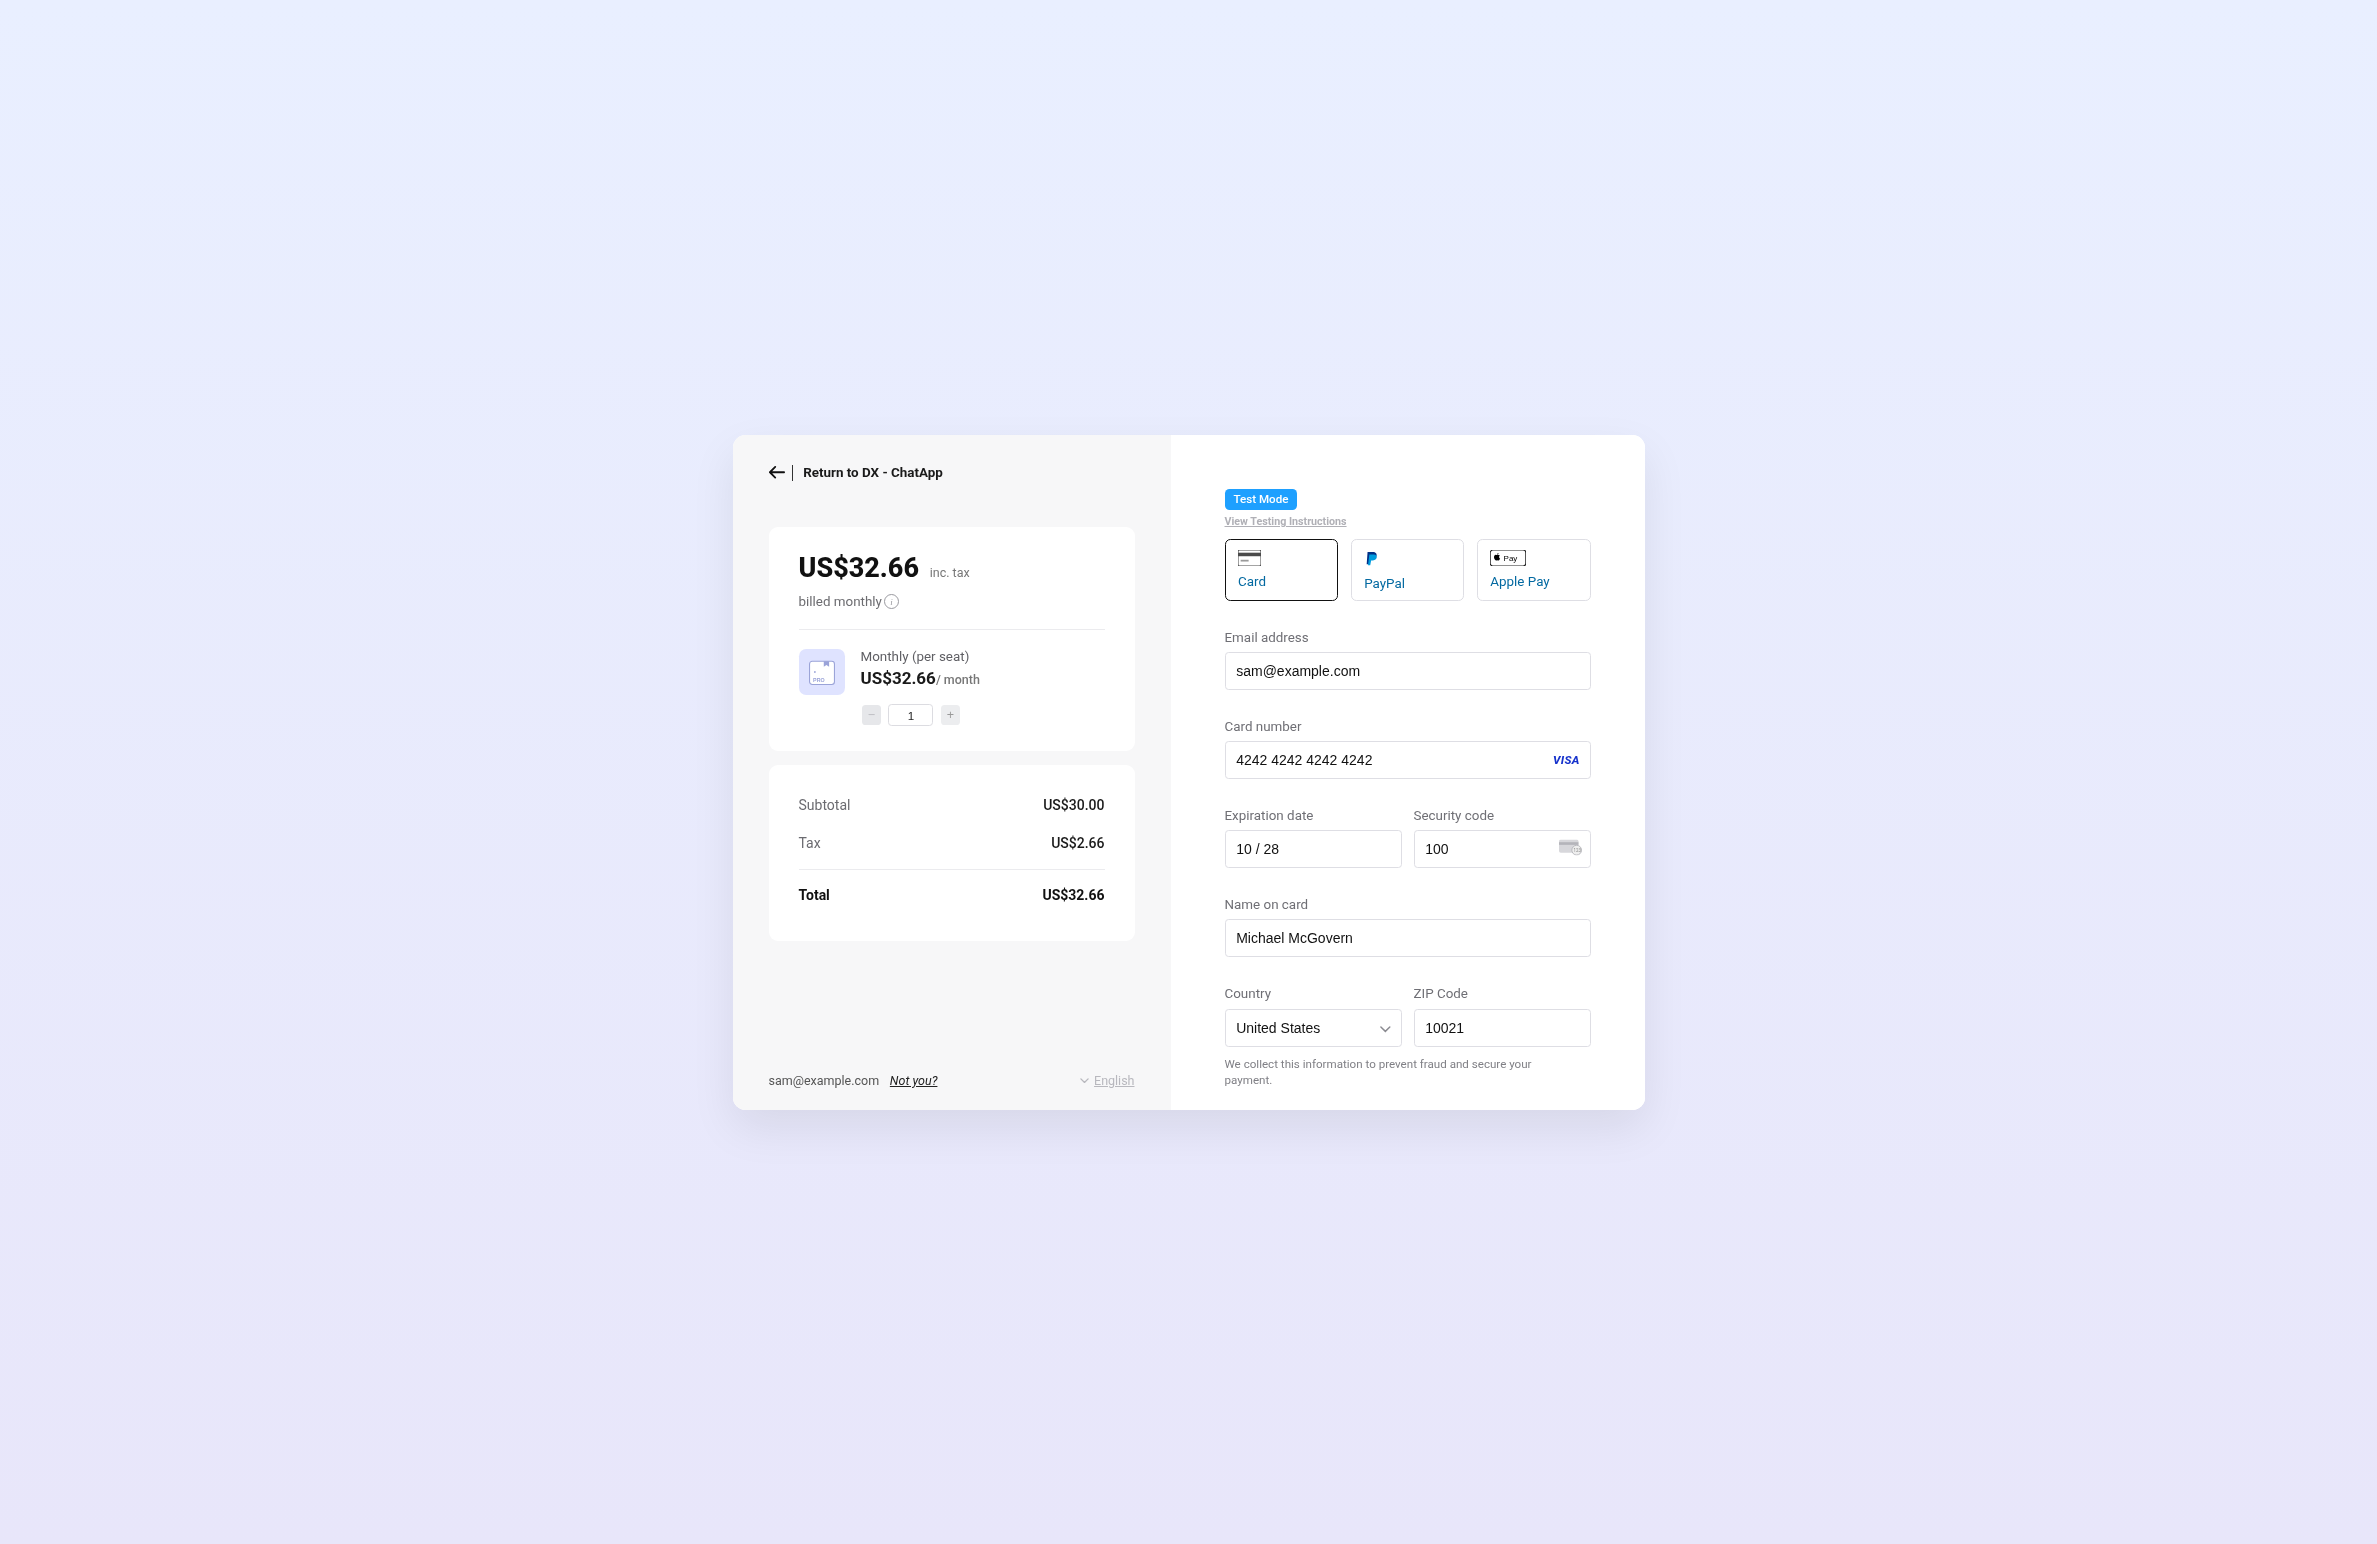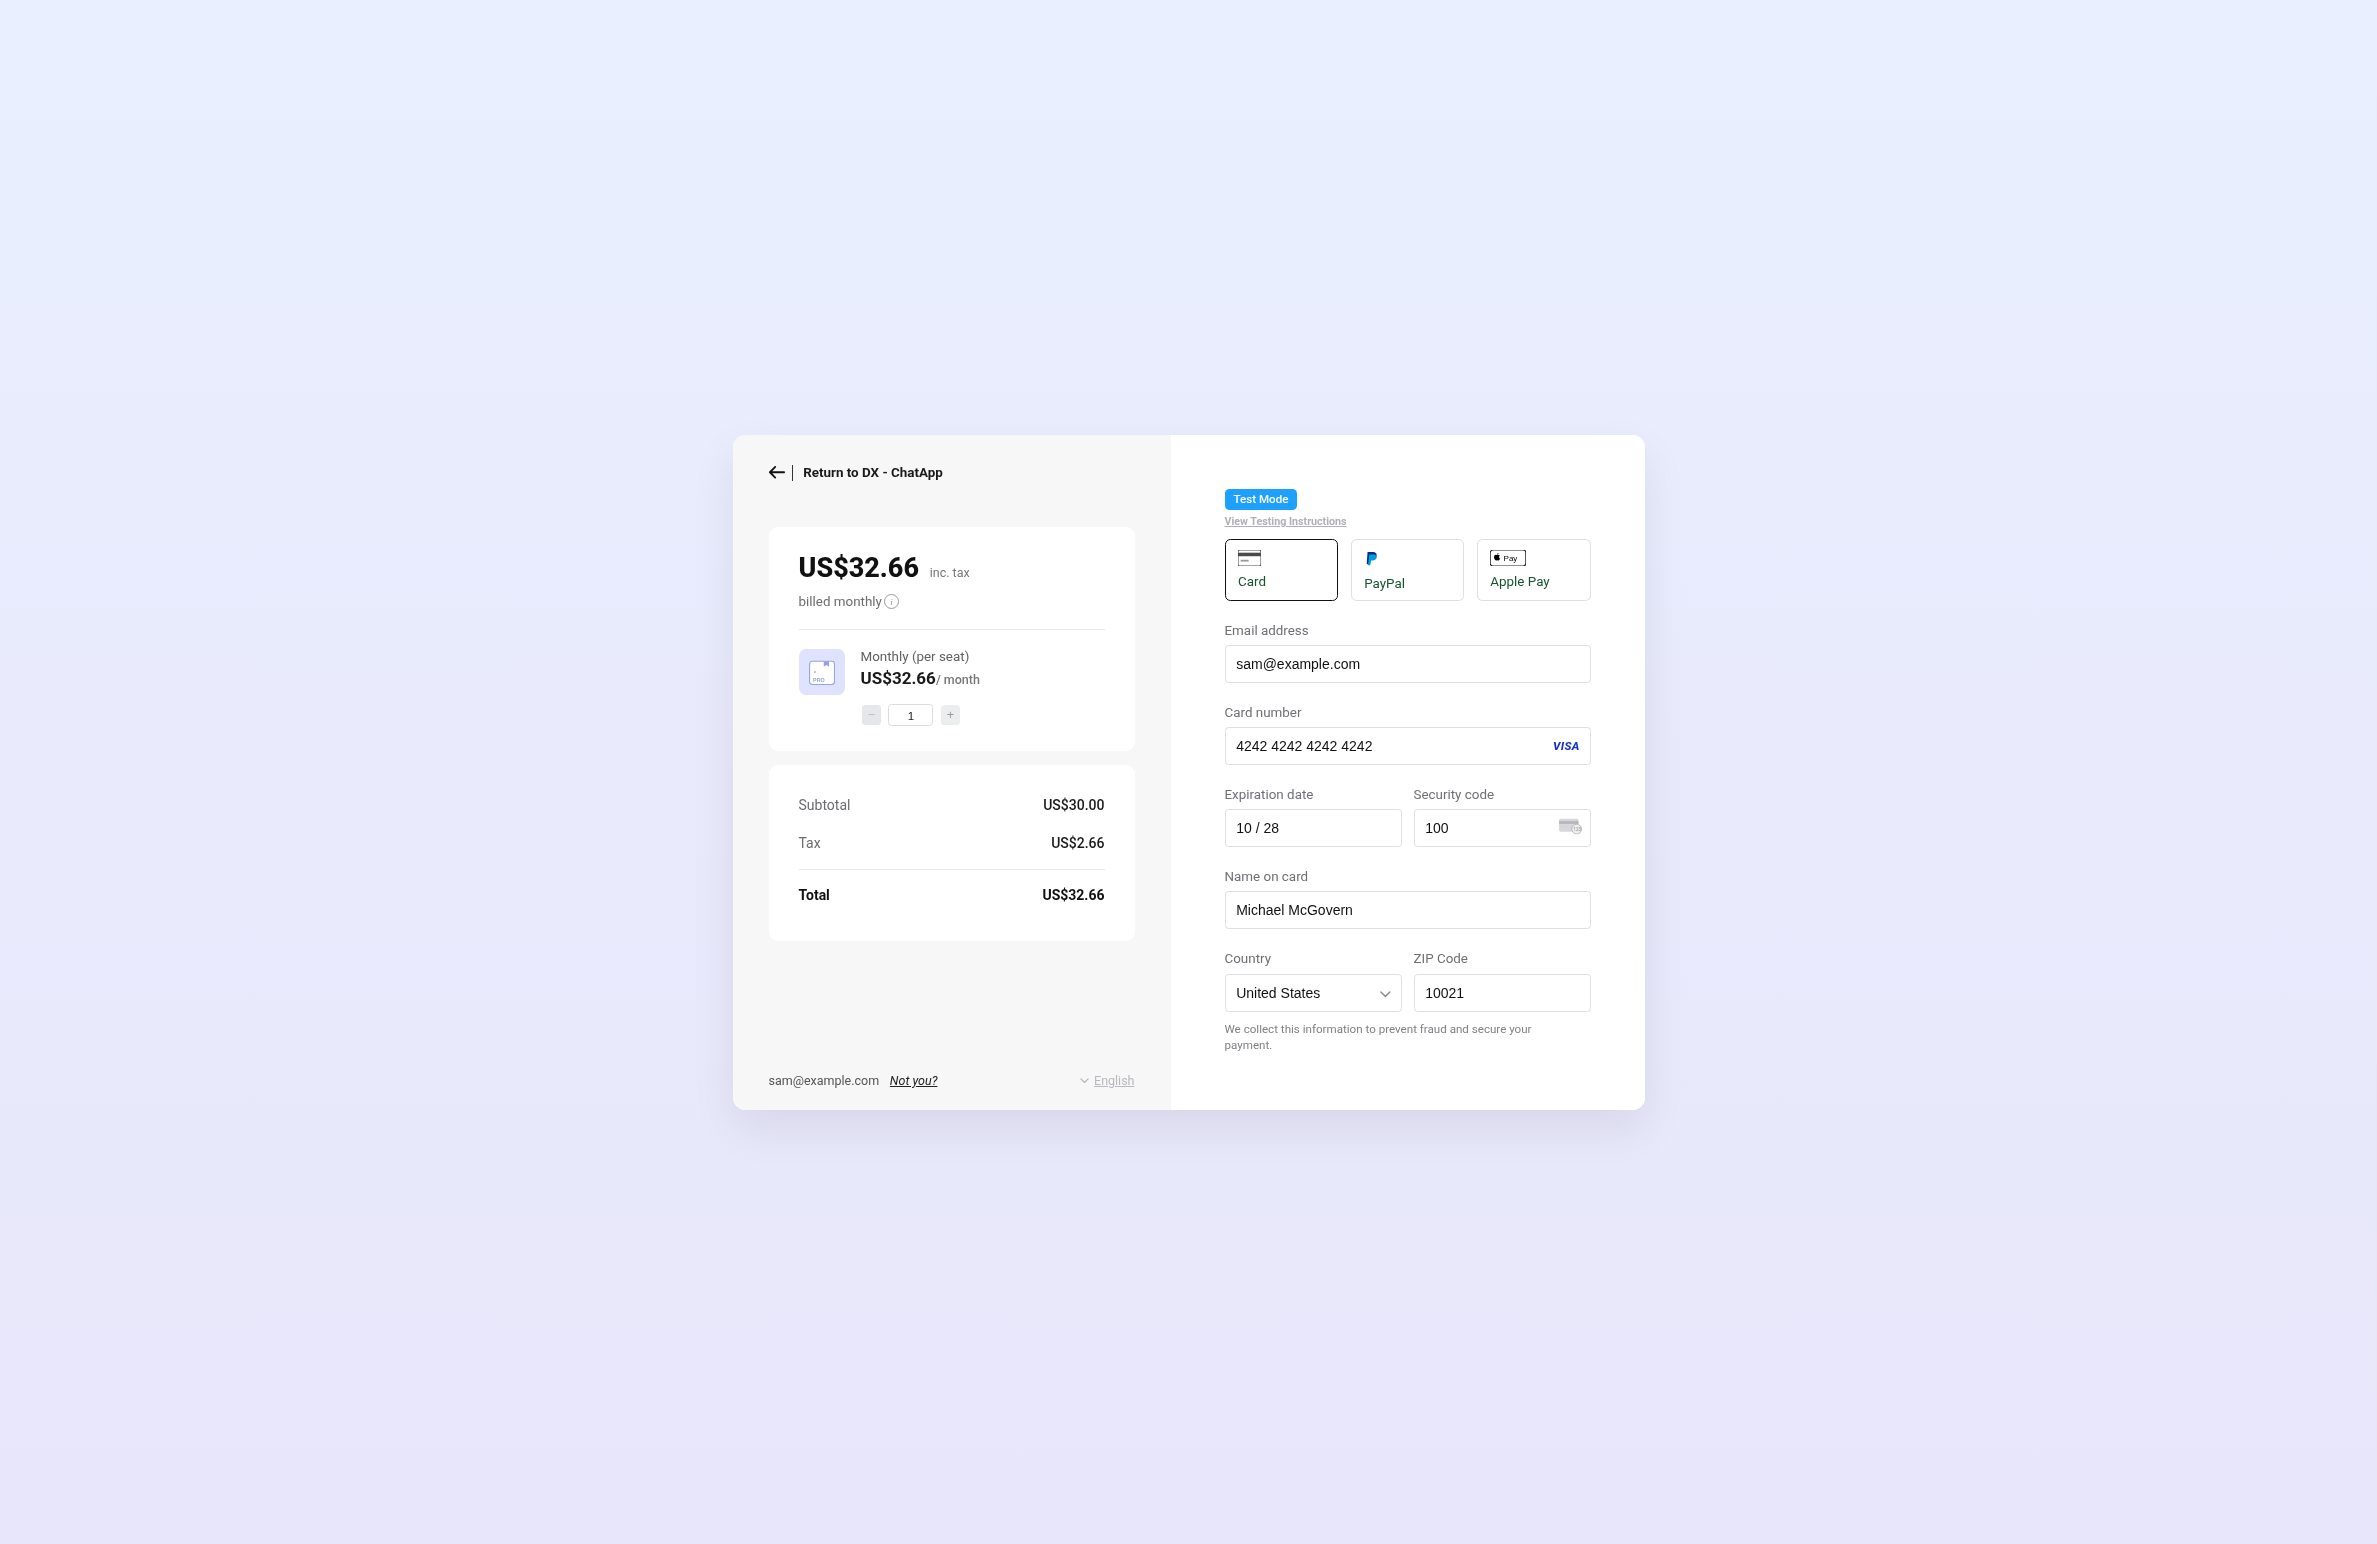--- a/index.html
+++ b/index.html
@@ -123,22 +123,22 @@
     display:inline-block; background:#1ea0ff; color:#fff; font-size:11.6px; font-weight:500;
     padding:3.6px 9px; border-radius:4.5px;
   }
   .test-link { font-size:10.7px; color:#b0b0b6; font-weight:700; margin-top:5.4px; text-decoration:underline; cursor:pointer; }
   .methods { display:flex; gap:12.5px; margin-top:10.7px; }
   .method {
     flex:1; border:0.9px solid #dedee4; border-radius:5.4px; padding:10.7px 12.5px 9px; cursor:pointer;
     display:flex; flex-direction:column; gap:7.2px; min-height:57px;
   }
   .method.selected { border:1.3px solid #111; }
-  .method-label { font-size:13.4px; color:#14532d; }
-  .field-group { margin-top:22px; }
+  .method-label { font-size:13.4px; color:#0369a1; }
+  .field-group { margin-top:29px; }
   .field-label { font-size:13.4px; color:#6f6f75; margin-bottom:7.2px; }
   .input {
     width:100%; height:38px; border:0.9px solid #dedee4; border-radius:3.6px;
     padding:0 10.7px; font-size:14px; color:#111;
   }
   .row2 { display:flex; gap:12px; }
   .row2 > div { flex:1; }
   .input-wrap { position:relative; }
   .card-brand {
     position:absolute; right:10.7px; top:50%; transform:translateY(-50%);

